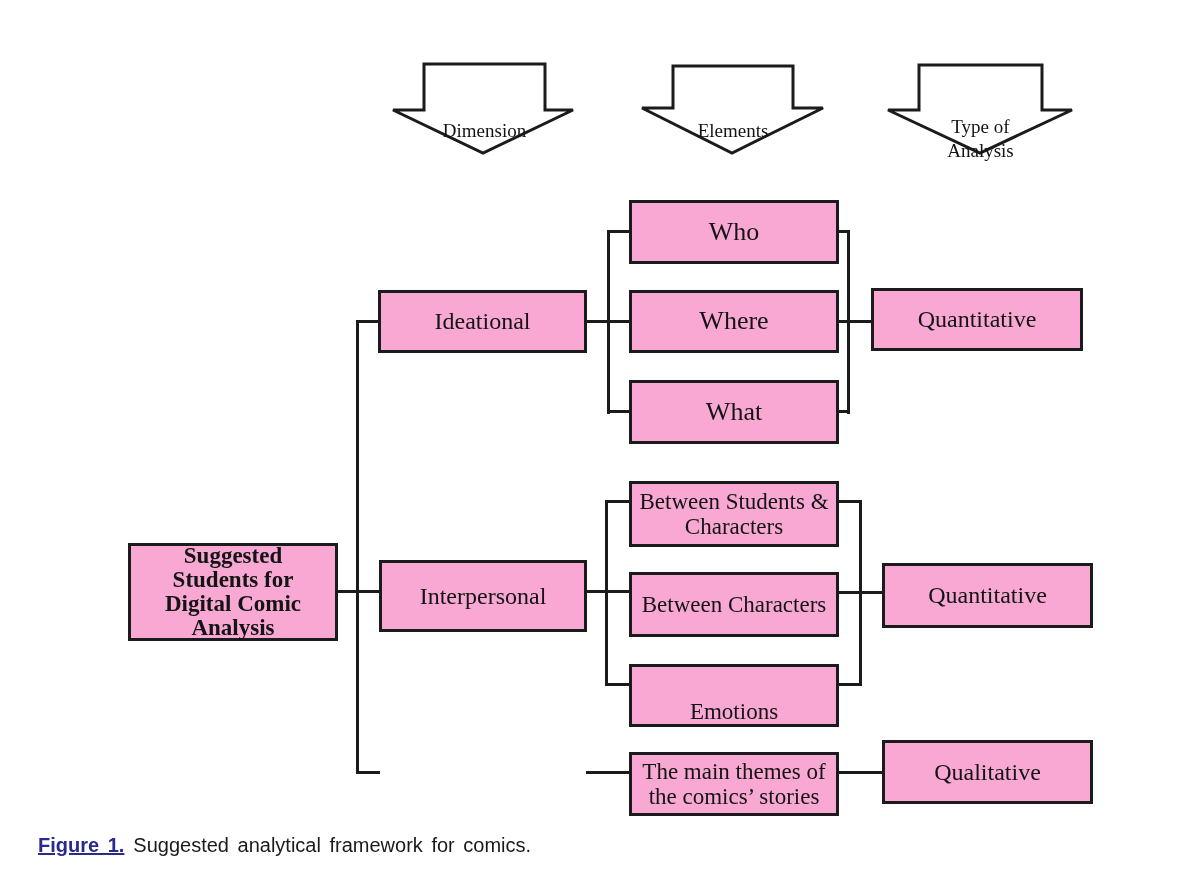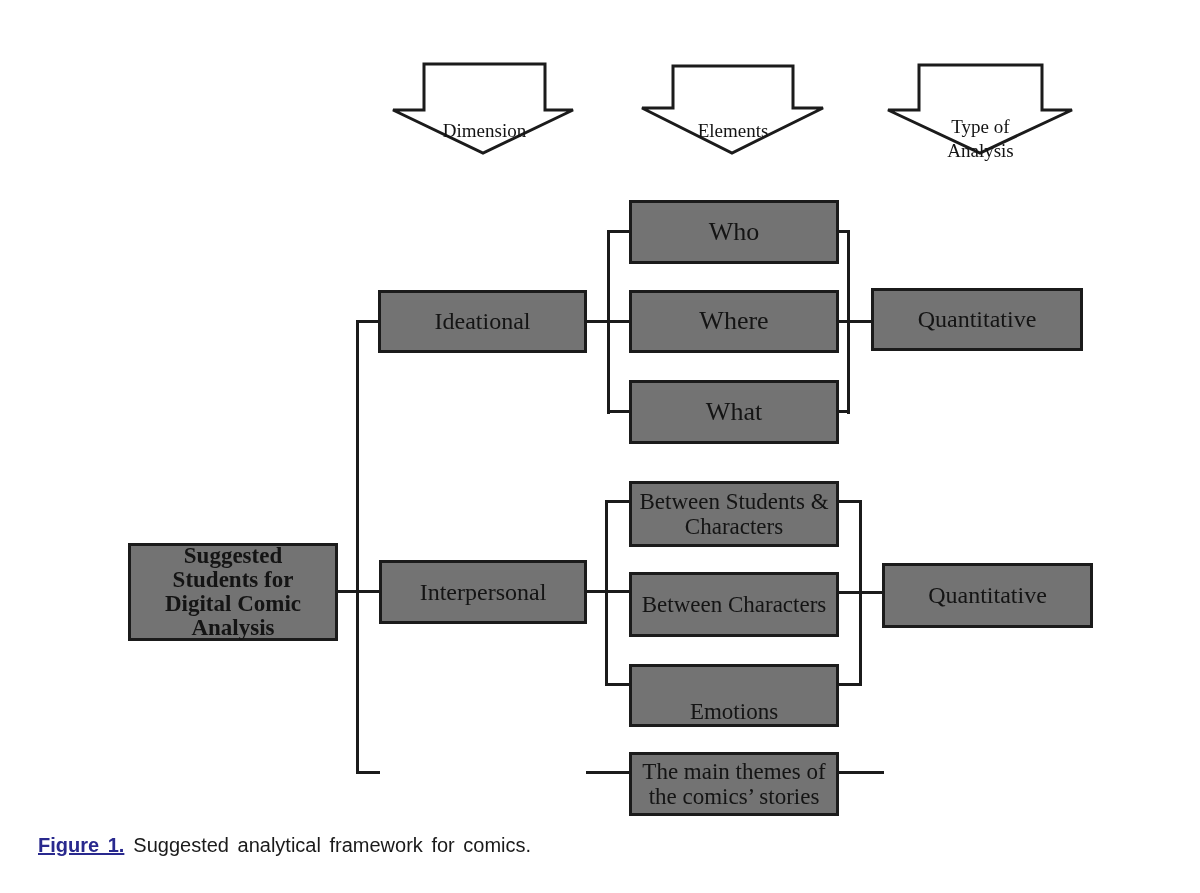--- a/index.html
+++ b/index.html
@@ -1,21 +1,21 @@
 <!DOCTYPE html>
 <html><head>
 <meta charset="utf-8">
 <style>
   html,body{margin:0;padding:0;background:#fff;}
   .stage{
     position:relative;width:1200px;height:893px;background:#ffffff;
     font-family:"Liberation Serif","DejaVu Serif",serif;color:#141414;overflow:hidden;
   }
   .box{
-    position:absolute;box-sizing:border-box;border:3px solid #1b1b1b;background:#737373;
+    position:absolute;box-sizing:border-box;border:3px solid #1b1b1b;background:#f9a8d4;
     display:flex;flex-direction:column;align-items:center;justify-content:center;
     text-align:center;font-size:24px;line-height:1.1;
   }
   .box--lg{font-size:26px;}
   .box--sm{font-size:23px;margin-top:12px;}
   .box--root{font-weight:bold;font-size:23px;line-height:24px;}
   .line{position:absolute;background:#1b1b1b;}
   .arrow-svg{position:absolute;}
   .arrow-label{
     position:absolute;display:flex;flex-direction:column;align-items:center;justify-content:center;
@@ -84,21 +84,21 @@
   <div class="box box--root" style="left:128px;top:543px;width:210px;height:98px;">
     <div>Suggested</div>
     <div>Students for</div>
     <div>Digital Comic</div>
     <div>Analysis</div>
   </div>
 
   <div class="box" style="left:378px;top:290px;width:209px;height:63px;">
     <div>Ideational</div>
   </div>
-  <div class="box" style="left:379px;top:560px;width:208px;height:64px;">
+  <div class="box" style="left:379px;top:560px;width:208px;height:72px;">
     <div>Interpersonal</div>
   </div>
 
   <div class="box box--lg" style="left:629px;top:200px;width:210px;height:64px;">
     <div>Who</div>
   </div>
   <div class="box box--lg" style="left:629px;top:290px;width:210px;height:63px;">
     <div>Where</div>
   </div>
   <div class="box box--lg" style="left:629px;top:380px;width:210px;height:64px;">
@@ -120,18 +120,21 @@
     <div>The main themes of</div>
     <div>the comics’ stories</div>
   </div>
 
   <div class="box" style="left:871px;top:288px;width:212px;height:63px;">
     <div>Quantitative</div>
   </div>
   <div class="box" style="left:882px;top:563px;width:211px;height:65px;">
     <div>Quantitative</div>
   </div>
+  <div class="box" style="left:882px;top:740px;width:211px;height:64px;">
+    <div>Qualitative</div>
+  </div>
 
   <div class="caption">
     <span class="cap-label">Figure 1.</span><span>Suggested analytical framework for comics.</span>
   </div>
 
 </div>
 
 </body></html>

